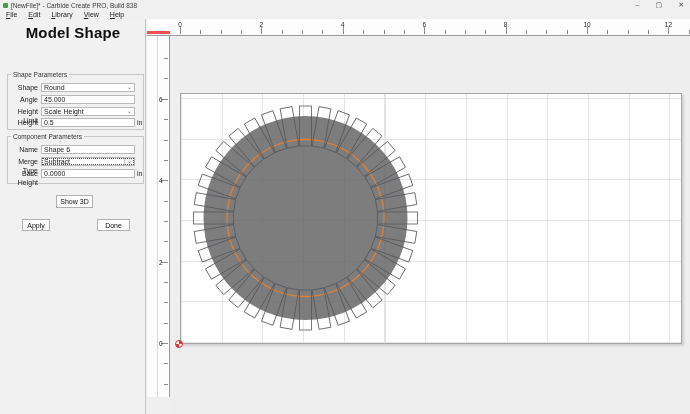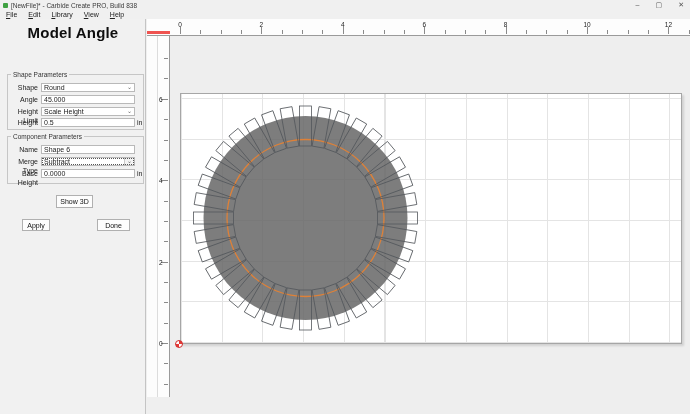--- a/index.html
+++ b/index.html
@@ -80,21 +80,21 @@
 
 <div class="menubar">
   <span class="menu-item">File</span>
   <span class="menu-item">Edit</span>
   <span class="menu-item">Library</span>
   <span class="menu-item">View</span>
   <span class="menu-item">Help</span>
 </div>
 
 <div class="panel">
-  <div class="panel-title">Model Angle</div>
+  <div class="panel-title">Model Shape</div>
 
   <div class="group" style="top:55px;height:56px;">
     <span class="group-legend">Shape Parameters</span>
     <div class="row" style="top:8px;">
       <span class="flabel">Shape</span>
       <span class="combo">
         <span>Round</span>
         <span class="chev">⌄</span>
       </span>
     </div>

